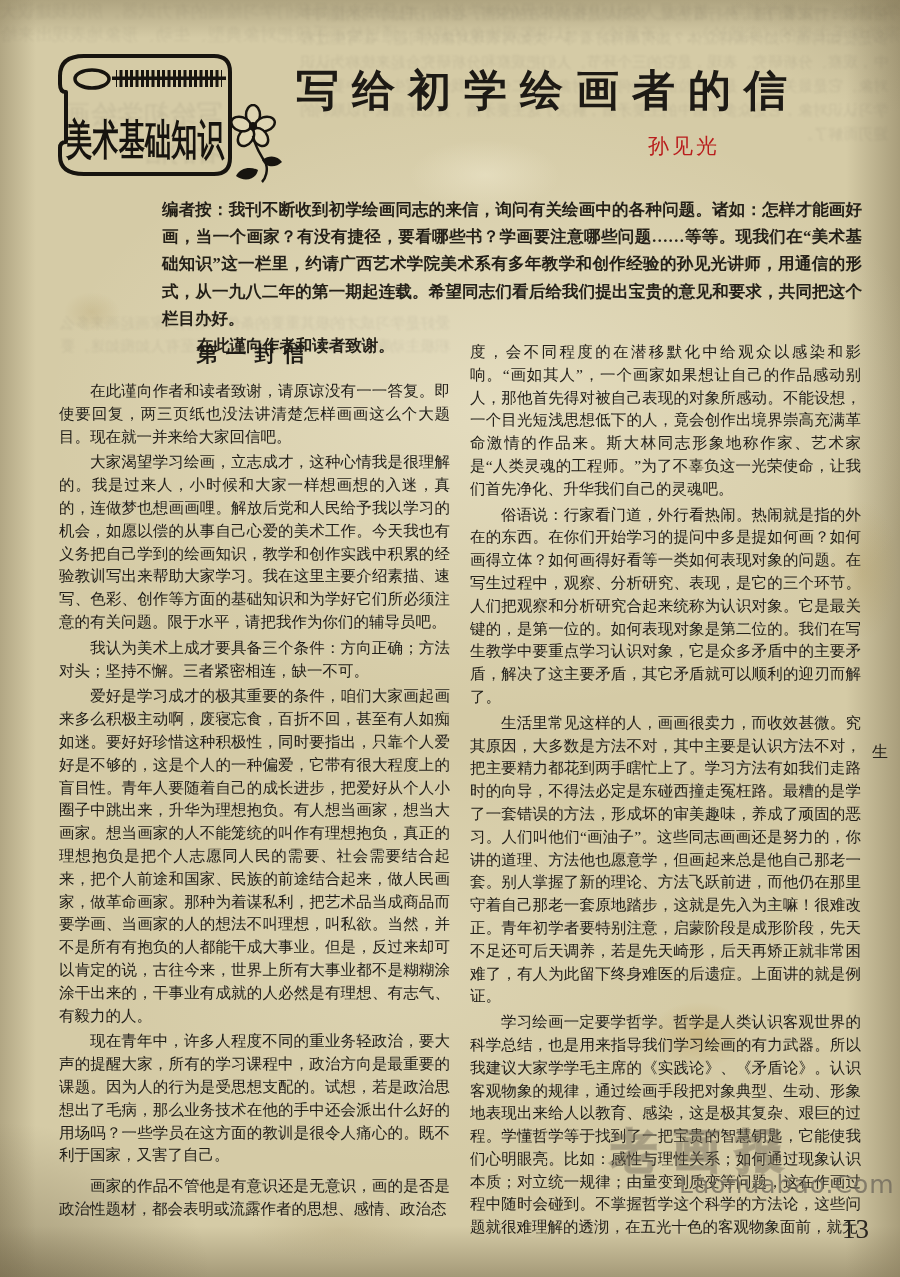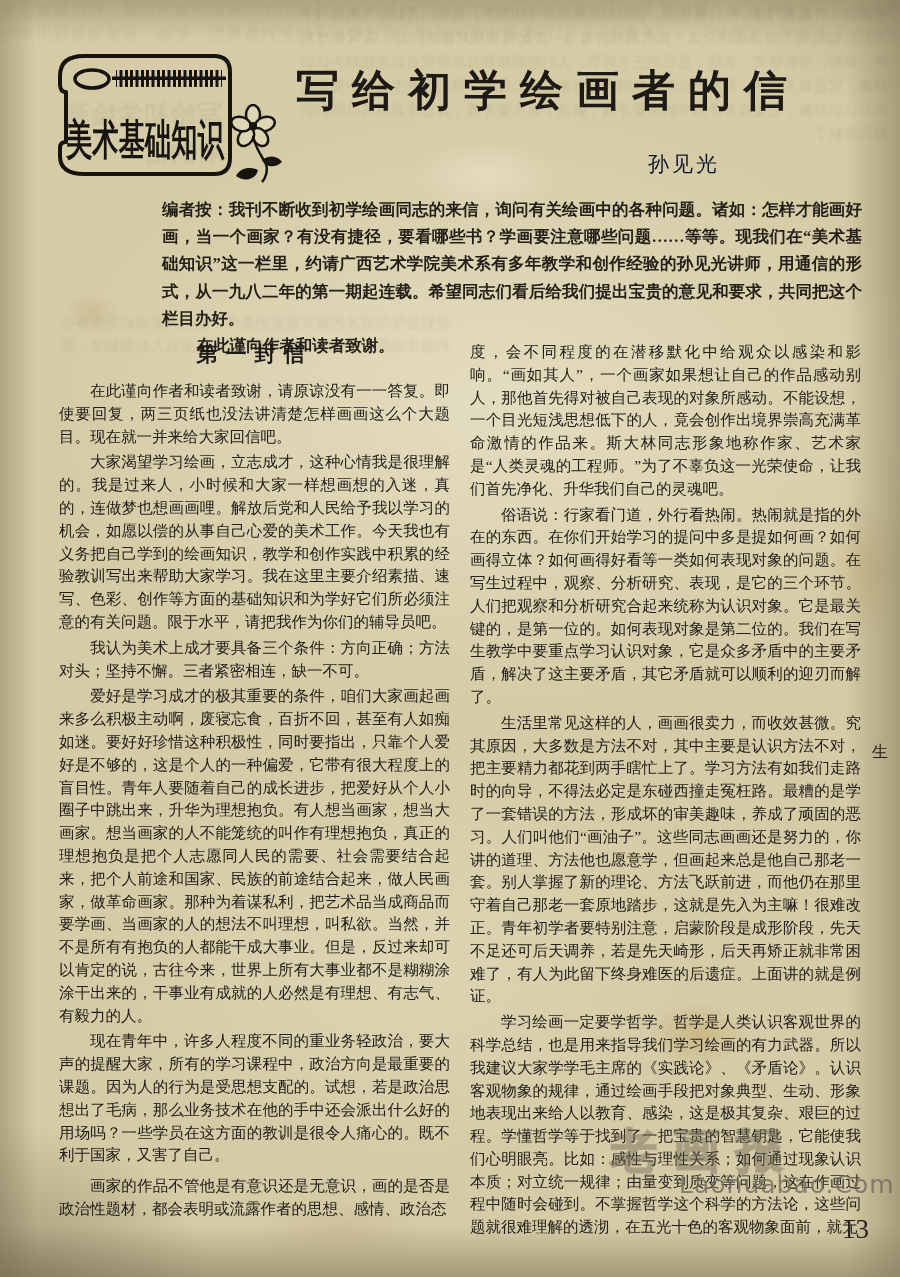--- a/index.html
+++ b/index.html
@@ -41,22 +41,22 @@
 
   
   .badge-svg{position:absolute;left:50px;top:48px;z-index:2;}
   .flower-svg{position:absolute;left:222px;top:104px;z-index:2;}
   .main-title{
     position:absolute;left:296px;top:62px;z-index:2;
     font-size:43px;font-weight:700;letter-spacing:13px;
     color:#1d1a15;white-space:nowrap;
   }
   .author{
-    position:absolute;left:648px;top:150px;z-index:2;
-    font-size:21px;letter-spacing:3px;color:#0f172a;
+    position:absolute;left:648px;top:132px;z-index:2;
+    font-size:21px;letter-spacing:3px;color:#b91c1c;
   }
 
   
   .editor-note{
     position:absolute;left:162px;top:196px;width:700px;z-index:2;
     font-size:16.5px;line-height:27.2px;font-weight:700;
     color:#242018;text-align:justify;
   }
   .editor-note p{margin:0;}
   .note-label{font-family:Liberation Sans, sans-serif;font-weight:900;}

